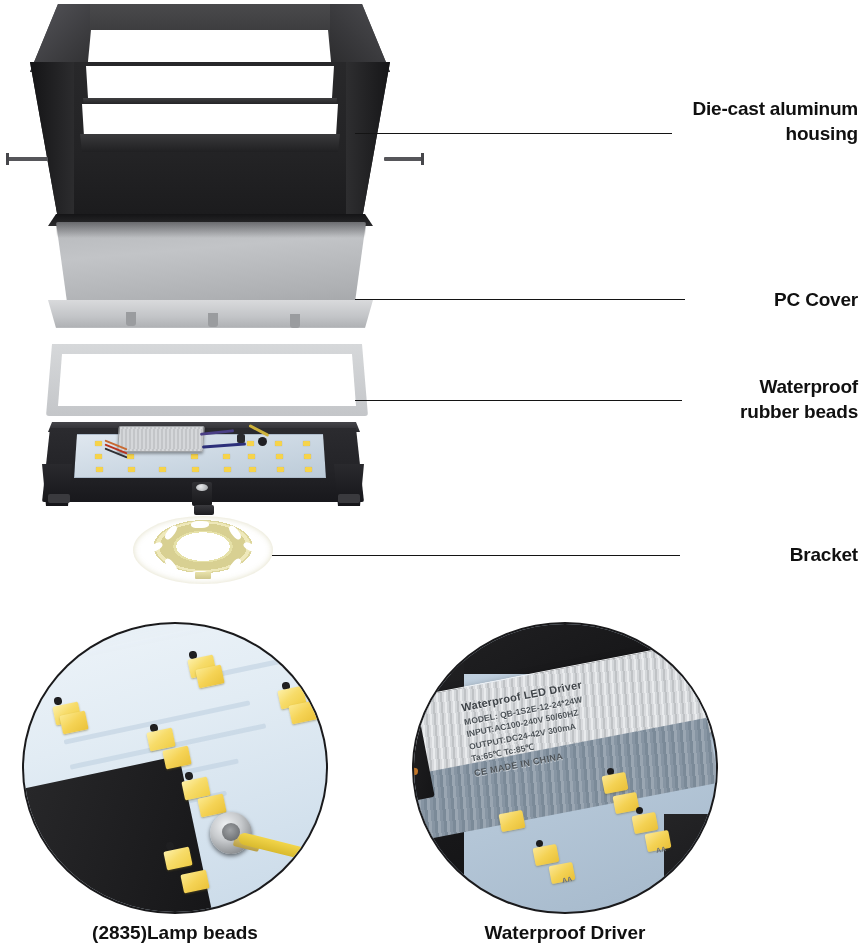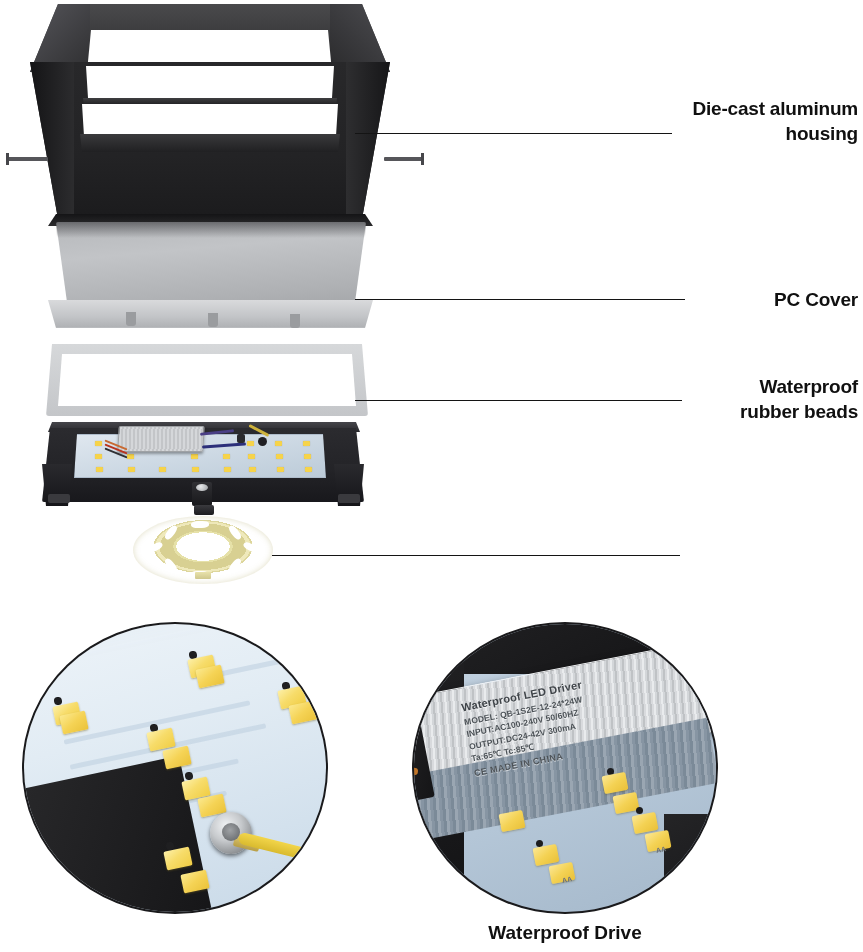--- a/index.html
+++ b/index.html
@@ -424,20 +424,21 @@
   <div class="leader" style="left:355px; top:133px; width:317px;"></div>
   <div class="leader" style="left:355px; top:299px; width:330px;"></div>
   <div class="leader" style="left:355px; top:400px; width:327px;"></div>
   <div class="leader" style="left:272px; top:555px; width:408px;"></div>
 
   <div class="callout-label" style="left:613px; top:288px; width:245px;">PC Cover</div>
   <div class="callout-label" style="left:613px; top:97px; width:245px;">Die-cast aluminum
 housing</div>
   <div class="callout-label" style="left:613px; top:375px; width:245px;">Waterproof
 rubber beads</div>
+  <div class="callout-label" style="left:613px; top:543px; width:245px;">Bracket</div>
 
   <div class="detail-circle dc-left">
     <div class="macro-dark-t"></div>
     <div class="macro-pcb"></div>
     <div class="macro-trace" style="left:38px;  top:96px;  width:190px; height:5px; transform:rotate(-12deg);"></div>
     <div class="macro-trace" style="left:44px;  top:120px; width:200px; height:5px; transform:rotate(-12deg);"></div>
     <div class="macro-trace" style="left:66px;  top:150px; width:150px; height:5px; transform:rotate(-12deg);"></div>
     <div class="macro-trace" style="left:74px;  top:180px; width:130px; height:5px; transform:rotate(-12deg);"></div>
     <div class="macro-trace" style="left:186px; top:38px;  width:110px; height:5px; transform:rotate(-12deg);"></div>
     <div class="macro-dark-l"></div>
@@ -464,20 +465,21 @@
 
     <div class="macro-led-dot" style="left:142px; top:218px;"></div>
     <div class="macro-led" style="left:141px; top:225px;"></div>
     <div class="macro-led b" style="left:158px; top:248px;"></div>
 
     <div class="macro-screw"></div>
     <div class="macro-brass"></div>
     <div class="macro-yellow-wire"></div>
     <div class="macro-screw-in"></div>
   </div>
+  <div class="dc-caption" style="left:5px; top:922px;">(2835)Lamp beads</div>
 
   <div class="detail-circle dc-right">
     <div class="drv-bg"></div>
     <div class="drv-dark-corner" style="left:-10px; top:-30px; width:340px; height:80px;"></div>
     <div class="drv-dark-corner" style="left:-40px; top:-10px; width:90px; height:320px;"></div>
     <div class="drv-dark-corner" style="left:250px; top:190px; width:120px; height:130px;"></div>
 
     <div class="drv-body"></div>
     <div class="drv-face"></div>
     <div class="drv-endcap"></div>
@@ -501,15 +503,15 @@
     <div class="drv-led" style="left:189px; top:150px;"></div>
     <div class="drv-led" style="left:200px; top:170px;"></div>
 
     <div class="drv-led-dot" style="left:222px; top:183px;"></div>
     <div class="drv-led" style="left:219px; top:190px;"></div>
     <div class="drv-led" style="left:232px; top:208px;"></div>
 
     <div class="mm" style="left:148px; top:252px;">AA</div>
     <div class="mm" style="left:242px; top:222px;">AA</div>
   </div>
-  <div class="dc-caption" style="left:395px; top:922px;">Waterproof Drive</div>
+  <div class="dc-caption" style="left:395px; top:922px;">Waterproof Driver</div>
 
 </div>
 
 </body></html>

